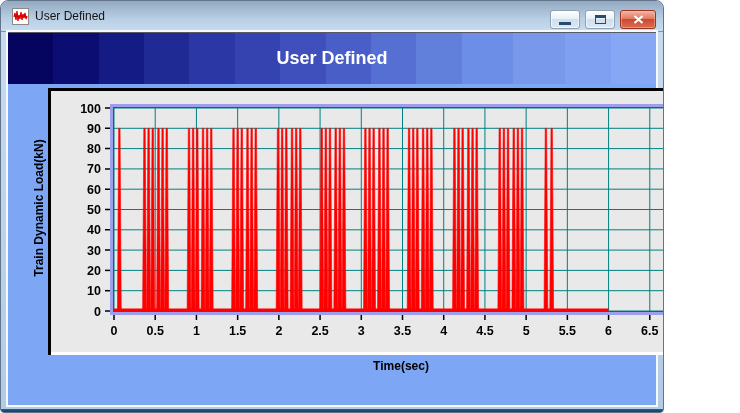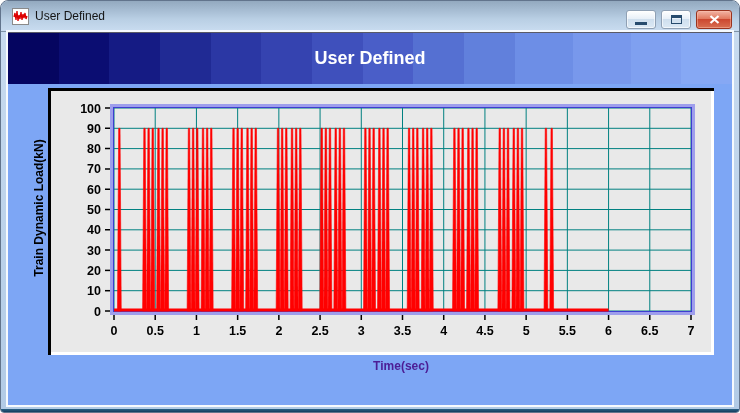--- a/index.html
+++ b/index.html
@@ -1,18 +1,18 @@
 <!DOCTYPE html>
 <html><head>
 <meta charset="utf-8">
 <style>
   html,body{margin:0;padding:0;background:#ffffff;font-family:"Liberation Sans",sans-serif;}
   *{box-sizing:border-box;}
   .window{
-    position:relative;width:740px;height:413px;
+    position:relative;width:664px;height:413px;
     border:1px solid #62748c;border-radius:8px 8px 4px 4px;
     background:linear-gradient(#c9dcf0,#b2cbe6);
     overflow:hidden;
   }
   .window::after{
     content:"";position:absolute;left:0;right:0;bottom:0;height:3px;
     background:linear-gradient(#2a6286,#123c5e);pointer-events:none;
   }
   .titlebar{
     position:absolute;top:0;left:0;right:0;height:31px;
@@ -58,21 +58,21 @@
     position:absolute;left:40px;top:56px;width:666px;height:267px;
   }
   .axis-label-y{
     position:absolute;left:31px;top:176px;
     transform:translate(-50%,-50%) rotate(-90deg);
     font-size:12px;font-weight:bold;color:#000;white-space:nowrap;
   }
   .axis-label-x{
     position:absolute;left:393px;top:334px;
     transform:translate(-50%,-50%);
-    font-size:12px;font-weight:bold;color:#4c1d95;white-space:nowrap;
+    font-size:12px;font-weight:bold;color:#000000;white-space:nowrap;
   }
 </style>
 </head>
 <body>
 
 <div class="window">
 
   <div class="titlebar">
     <svg class="app-icon" viewBox="0 0 17 17">
       <rect x="0.5" y="0.5" width="16" height="16" fill="#ffffff" stroke="#8a8a8a"></rect>

